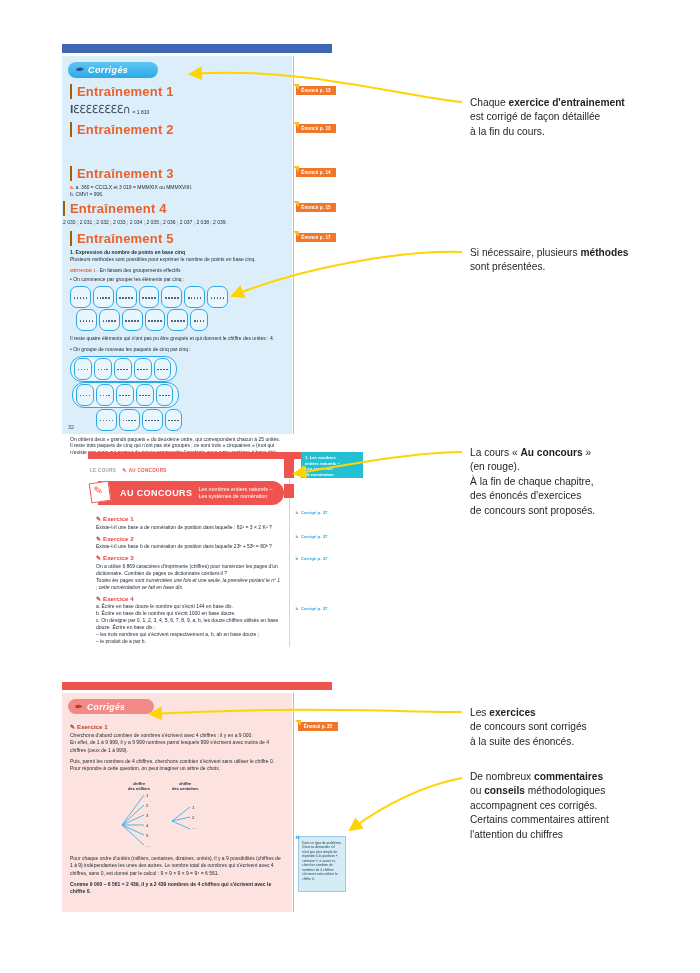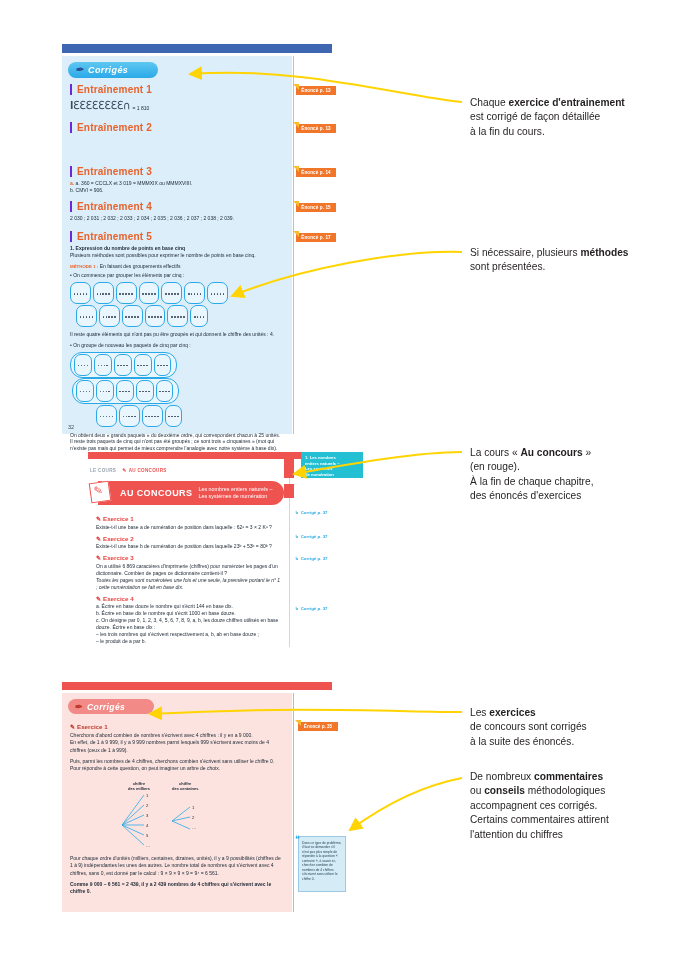--- a/index.html
+++ b/index.html
@@ -28,22 +28,22 @@
     border-radius: 9px; color: #fff;
     font-size: 9px; font-weight: bold; font-style: italic;
     display: flex; align-items: center; padding-left: 20px;
     letter-spacing: .4px;
   }
   .corr-pill .pen {
     position: absolute; left: 7px; top: 2px; font-size: 10px; color: #2b4a8f;
   }
 
   .ent-head {
-    font-size: 10px; font-weight: bold; color: #e8622a;
-    border-left: 2px solid #6d28d9; padding-left: 5px; margin-bottom: 3px;
+    font-size: 13px; font-weight: bold; color: #e8622a;
+    border-left: 2px solid #a16207; padding-left: 5px; margin-bottom: 3px;
     letter-spacing: .2px;
   }
   .micro { font-size: 5.0px; color: #1b2733; line-height: 1.35; }
   .micro b { font-weight: bold; }
   .micro .orange { color: #e8622a; font-weight: bold; }
   .blk { width: 5px; height: 6px; background: #6b7a8a; margin-left: 1px; }
 
   
   .dotgroup { display: inline-block; border: 1px solid #2aa9e8; border-radius: 7px; padding: 1px 2px; margin-right: 2px; background: #eaf6fd; }
   .dot { display:inline-block; width:1.6px; height:1.6px; background:#3a4a5c; border-radius:50%; margin:0 .7px; vertical-align: middle;}
@@ -171,21 +171,21 @@
       <div style="position:absolute;left:8px;top:66px;width:210px;">
         <div class="ent-head">Entraînement 2</div>
       </div>
 
       <div style="position:absolute;left:8px;top:110px;width:210px;">
         <div class="ent-head">Entraînement 3</div>
         <div class="micro" style="margin-top:3px;"><span class="orange">a.</span> <span>a. 360 = CCCLX   et   3 019 = MMMXIX   ou   MMMXVIIII.</span></div>
         <div class="micro"><span>b. CMVI = 906.</span></div>
       </div>
 
-      <div style="position:absolute;left:8px;top:145px;width:215px;">
+      <div style="position:absolute;left:1px;top:145px;width:215px;">
         <div class="ent-head">Entraînement 4</div>
         <div class="micro" style="margin-top:3px;">2 030 ; 2 031 ; 2 032 ; 2 033 ; 2 034 ; 2 035 ; 2 036 ; 2 037 ; 2 038 ; 2 039.</div>
       </div>
 
       <div style="position:absolute;left:8px;top:175px;width:214px;">
         <div class="ent-head">Entraînement 5</div>
         <div class="micro" style="margin-top:3px;"><b>1. Expression du nombre de points en base cinq</b></div>
         <div class="micro">Plusieurs méthodes sont possibles pour exprimer le nombre de points en base cinq.</div>
         <div class="micro" style="margin-top:4px;">
           <span class="orange" style="font-size:4.4px;">MÉTHODE 1 :</span>
@@ -395,20 +395,21 @@
     <div>sont présentées.</div>
   </div>
 
   <div class="anno" id="anno3" style="left:470px;top:446px;width:215px;">
     <div>
       <span>La cours « </span><b>Au concours</b><span> »</span>
     </div>
     <div>(en rouge).</div>
     <div>À la fin de chaque chapitre,</div>
     <div>des énoncés d'exercices</div>
+    <div>de concours sont proposés.</div>
   </div>
 
   <div class="anno" id="anno4" style="left:470px;top:706px;width:215px;">
     <div>
       <span>Les </span><b>exercices</b>
     </div>
     <div>de concours sont corrigés</div>
     <div>à la suite des énoncés.</div>
   </div>
 

